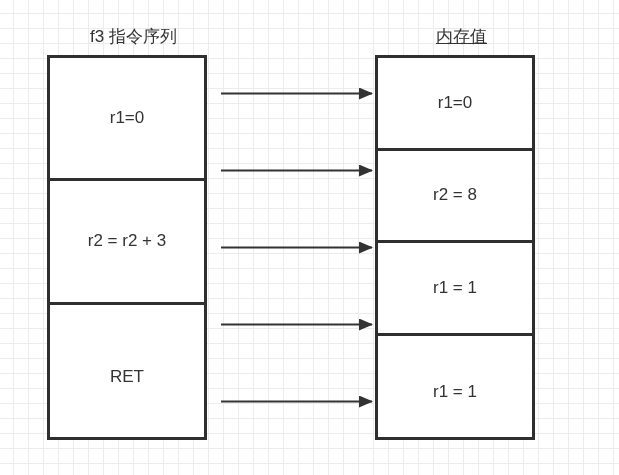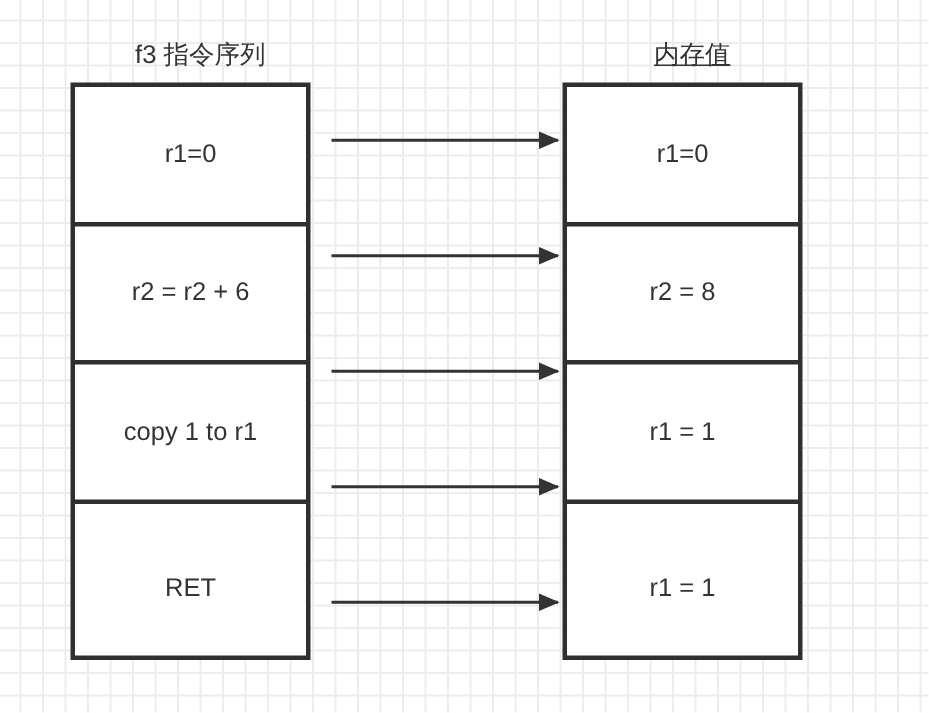--- a/index.html
+++ b/index.html
@@ -68,22 +68,21 @@
 <body>
 
 <div class="canvas">
 
   <div class="col-title left">f3 指令序列</div>
 
   <div class="col-title right">内存值</div>
 
   <div class="col left">
     <div class="cell">r1=0</div>
-    <div class="cell">r2 = r2 + 6</div>
-    <div class="cell">copy 1 to r1</div>
+    <div class="cell">r2 = r2 + 3</div>
     <div class="cell">RET</div>
   </div>
 
   <div class="col right">
     <div class="cell">r1=0</div>
     <div class="cell">r2 = 8</div>
     <div class="cell">r1 = 1</div>
     <div class="cell">r1 = 1</div>
   </div>
 

